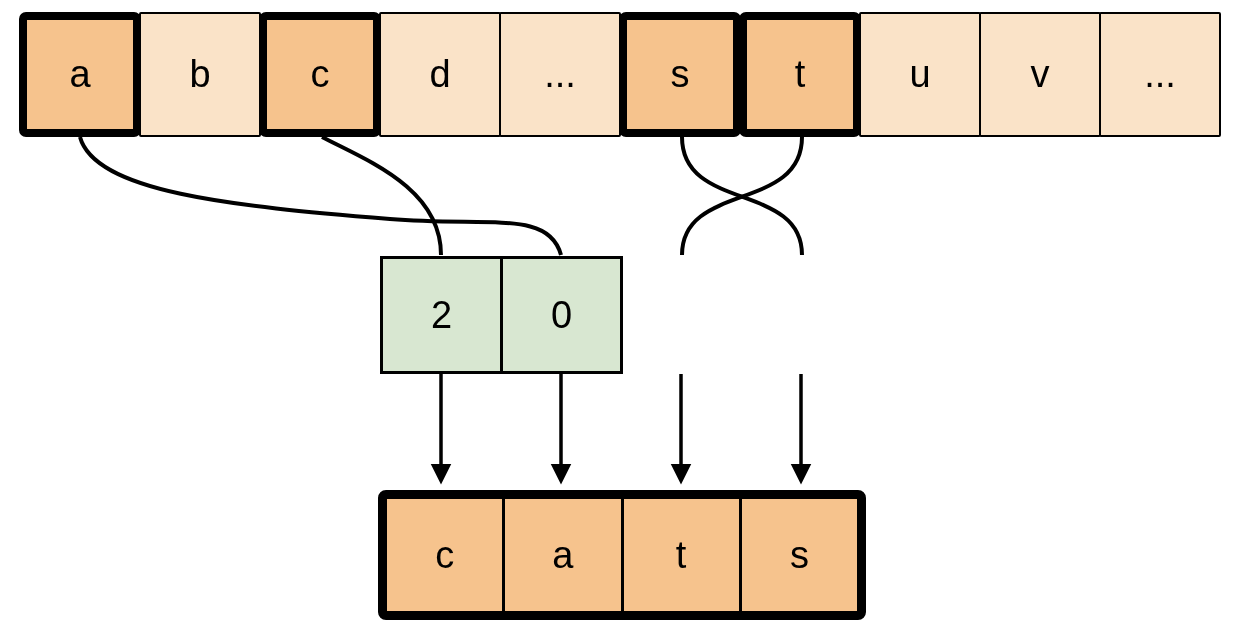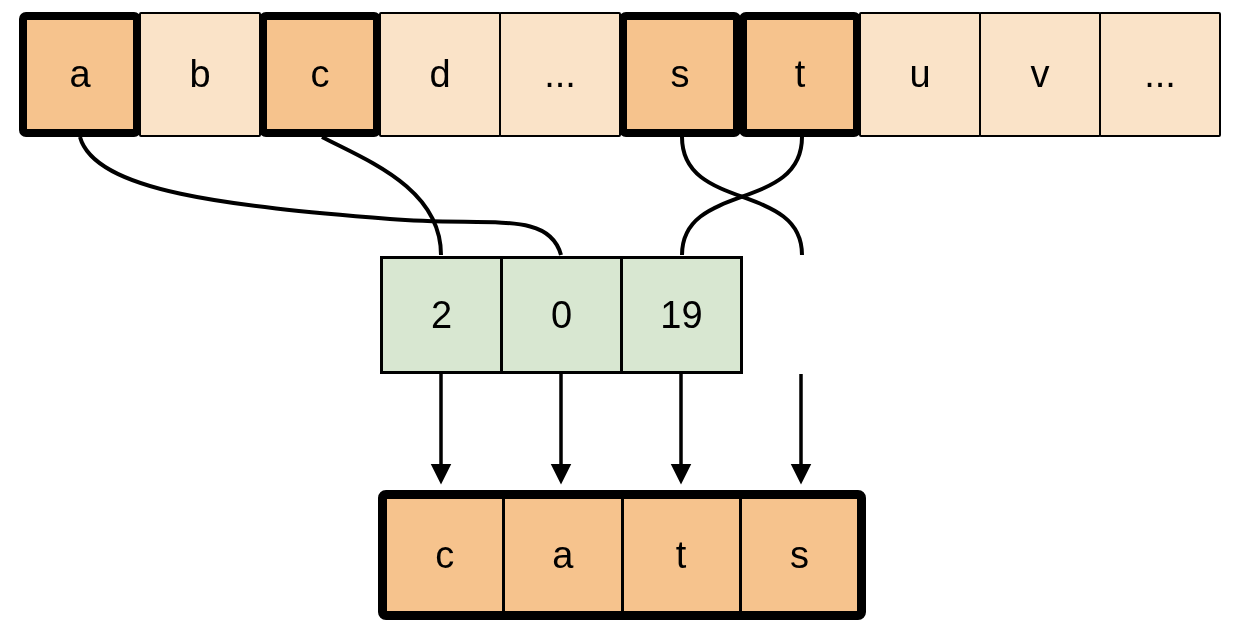--- a/index.html
+++ b/index.html
@@ -150,23 +150,20 @@
     </div>
   </div>
 
   <div class="row index-row">
     <div class="icell">
       <span>2</span>
     </div>
     <div class="icell">
       <span>0</span>
     </div>
-    <div class="icell">
-      <span>19</span>
-    </div>
   </div>
 
   <div class="result-row">
     <div class="rcell">
       <span>c</span>
     </div>
     <div class="rcell">
       <span>a</span>
     </div>
     <div class="rcell">

